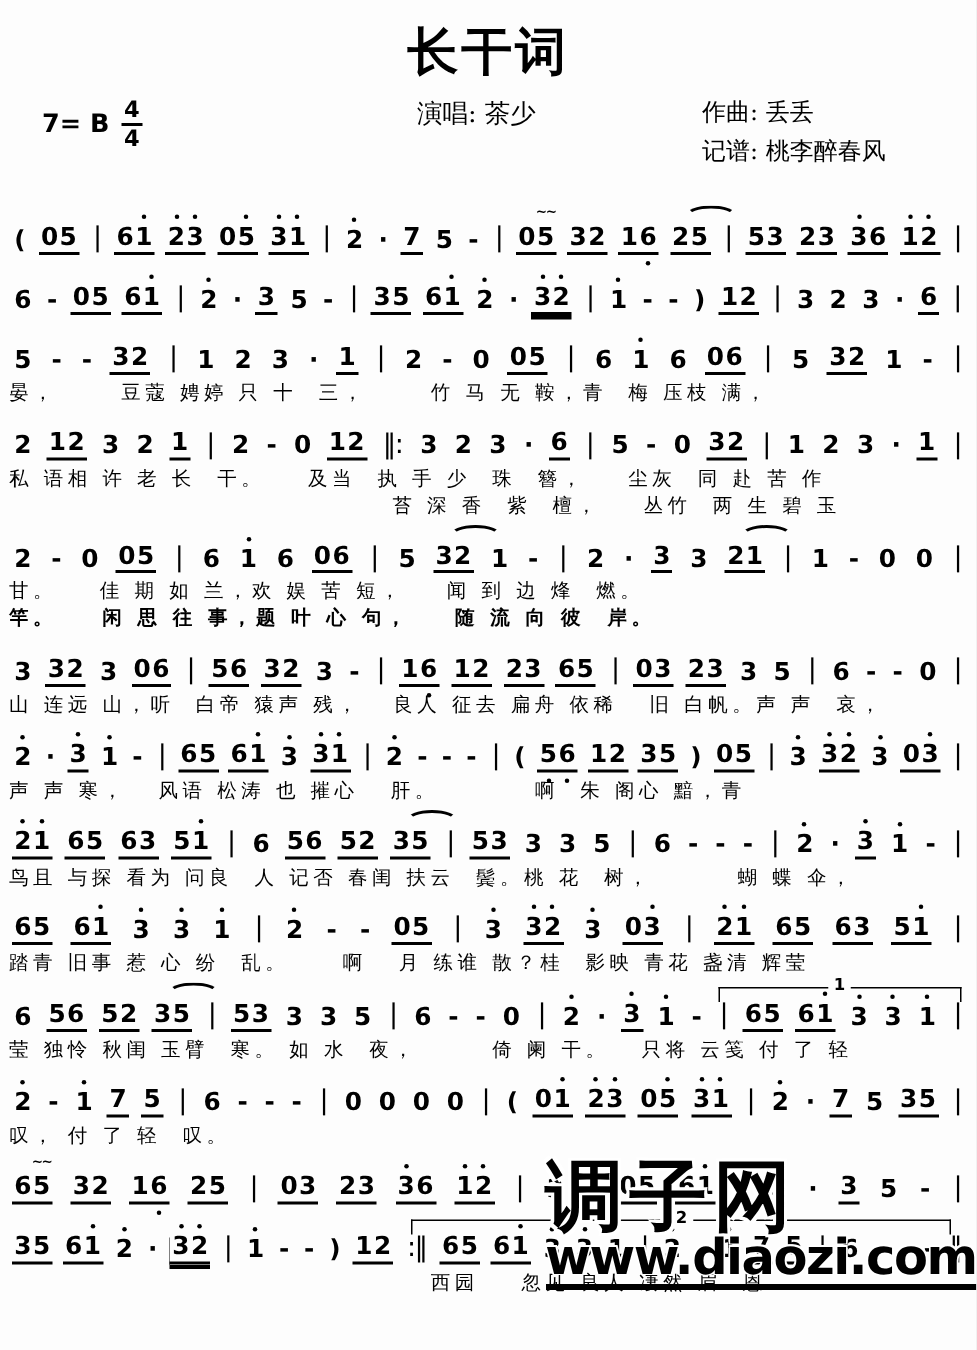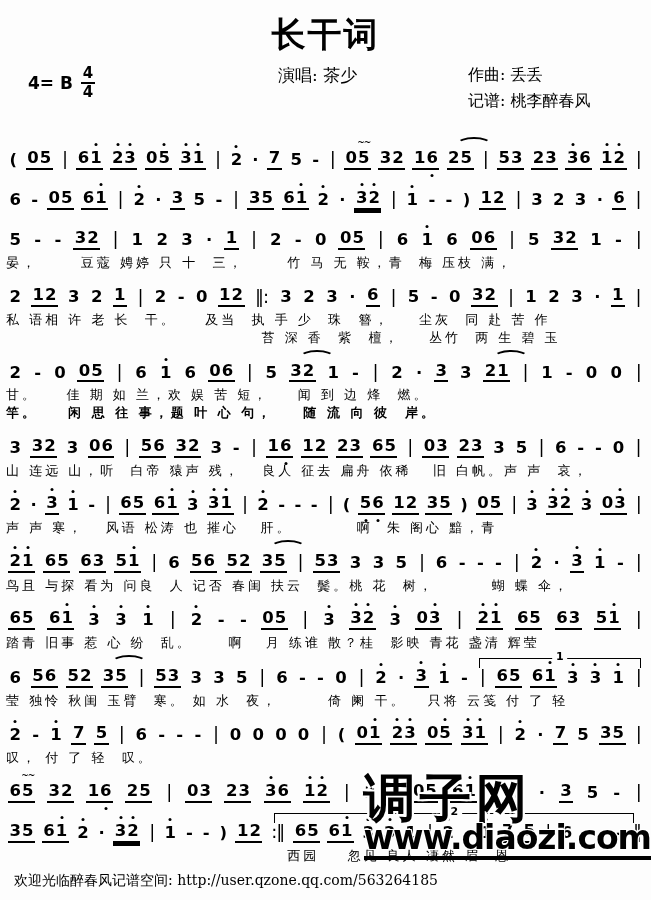--- a/index.html
+++ b/index.html
@@ -44,21 +44,21 @@
         border-bottom:4px solid #000;}
 </style>
 </head>
 <body>
 
 <div class="page">
   <div class="title">长干词</div>
 
   <div class="credits-row">
     <div class="keysig">
-      <span>4= B</span>
+      <span>7= B</span>
       <span class="ts">
         <span>4</span>
         <span class="ts-bar"></span>
         <span>4</span>
       </span>
     </div>
     <div class="singer">演唱: 茶少</div>
     <div class="rightcol">
       <div>作曲: 丢丢</div>
       <div>记谱: 桃李醉春风</div>
@@ -1117,19 +1117,18 @@
           </span>
           <span class="tok">
             <span class="ch">-</span>
           </span>
           <span class="tok bar">‖</span>
         </div>
         <div class="lyrics" style="padding-left: 44%;">西园    忽见 良人 凄然 眉  恩</div>
       </div>
     </div>
 
-  <div class="footer">欢迎光临醉春风记谱空间: http://user.qzone.qq.com/563264185</div>
 
   <div class="watermark">
     <div class="wm-name">调子网</div>
     <div class="wm-url">www.diaozi.com</div>
   </div>
 </div>
 
 </body></html>

